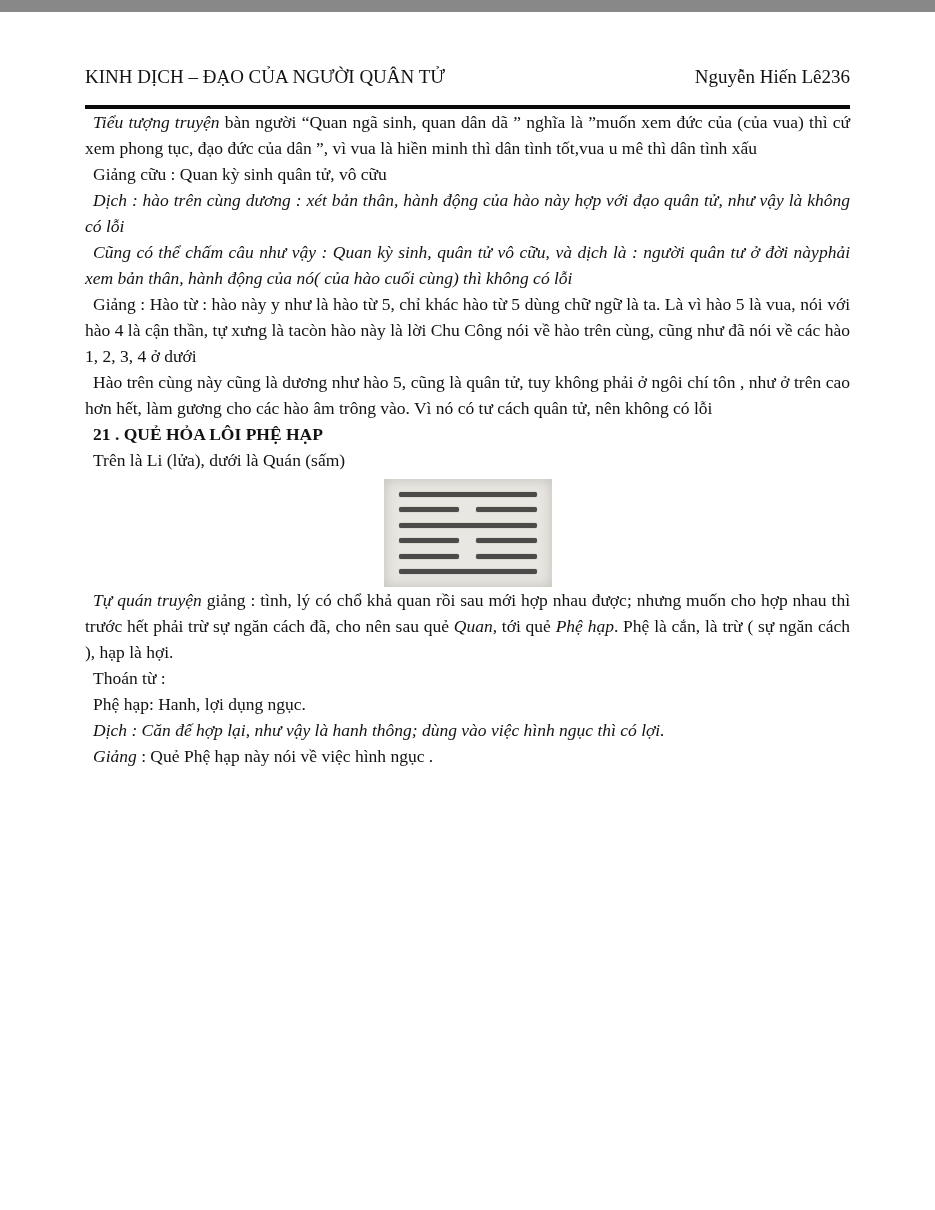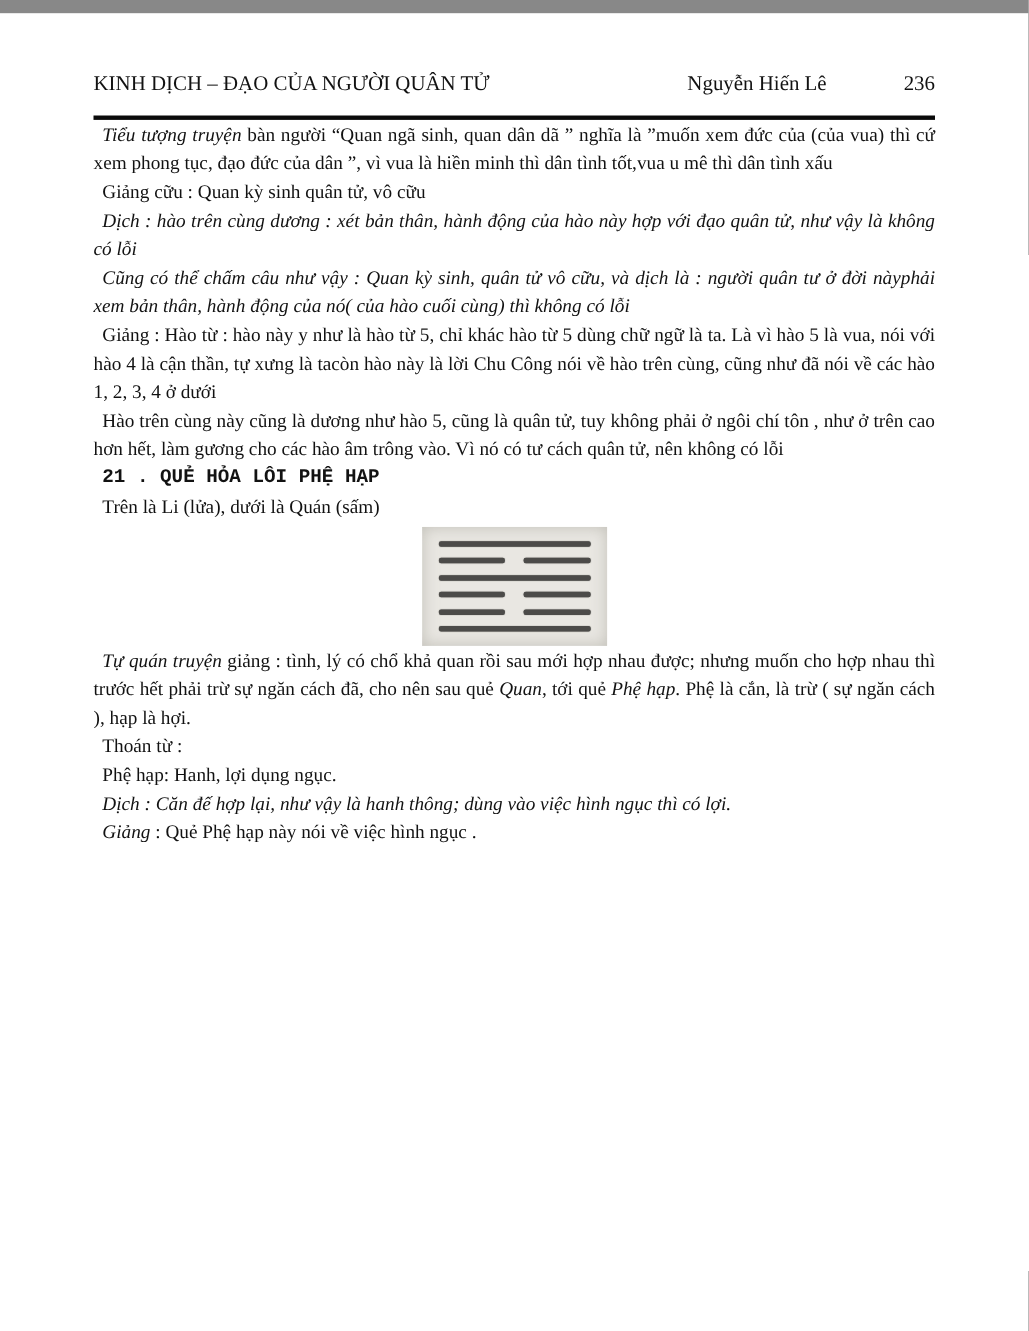--- a/index.html
+++ b/index.html
@@ -8,41 +8,41 @@
     width: 935px; height: 1210px;
     margin: 12px auto;
     background: #ffffff;
     font-family: "Liberation Serif", "DejaVu Serif", serif;
     color: #121212;
     overflow: hidden;
   }
   .inner { padding: 52px 85px 0 85px; }
 
   .header { display:flex; justify-content:space-between; align-items:baseline; font-size:19px; line-height:26px; }
-  .header-right { display:flex; gap:70px; align-items:flex-end; }
+  .header-right { display:flex; align-items:flex-end; }
   .rule { height:4px; background:#0a0a0a; margin-top:15px; }
 
   p.body {
     margin:0; font-size:17.5px; line-height:26px;
     text-align: justify; text-indent: 8px;
   }
   .it { font-style: italic; }
   .bd { font-weight: normal; }
 
   .mt-p1 { margin-top:8px; }
   .mt-thuong { margin-top:42px; }
   .mt-dich1 { margin-top:8px; }
   .mt-cham { margin-top:6px; }
   .mt-giang1 { margin-top:9px; }
   .mt-hao { margin-top:6px; }
   .mt-quequan { margin-top:20px; }
 
   .section-title {
     margin:38px 0 0 47px; font-size:18px; font-weight:bold;
-    line-height:26px; text-indent:0;font-family:Liberation Mono, monospace;
+    line-height:26px; text-indent:0;
   }
   .section-subtitle {
     margin:7px 0 0 0; font-size:17.5px; line-height:26px;
     text-align:center; text-indent:0;
   }
 
   .hexagram {
     width:168px; height:108px; margin:6px auto 0 auto;
     background:#e9e7e2;
     box-shadow: inset 0 0 14px rgba(160,158,150,0.55);

